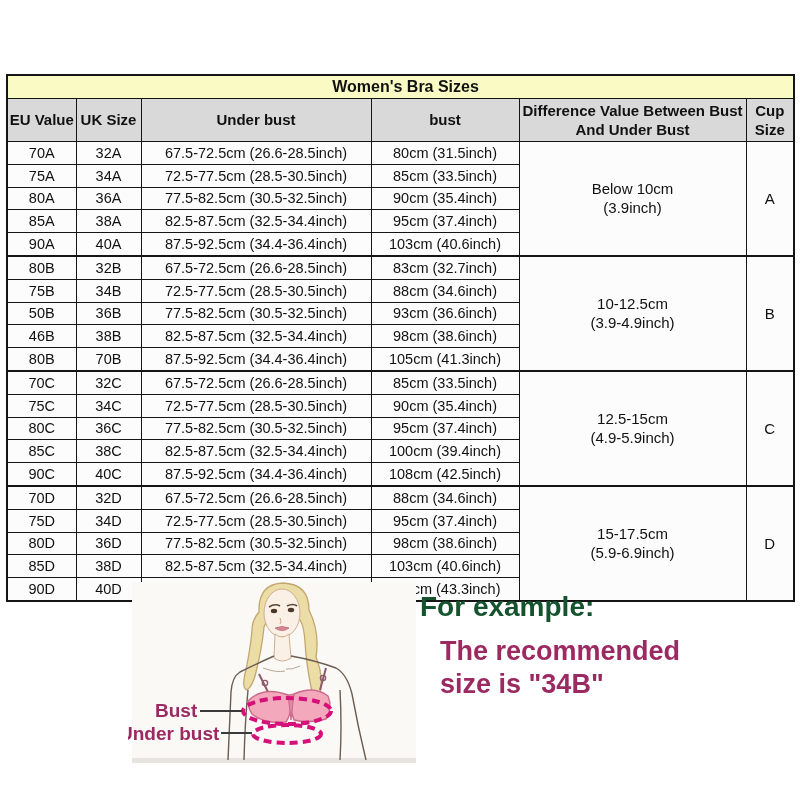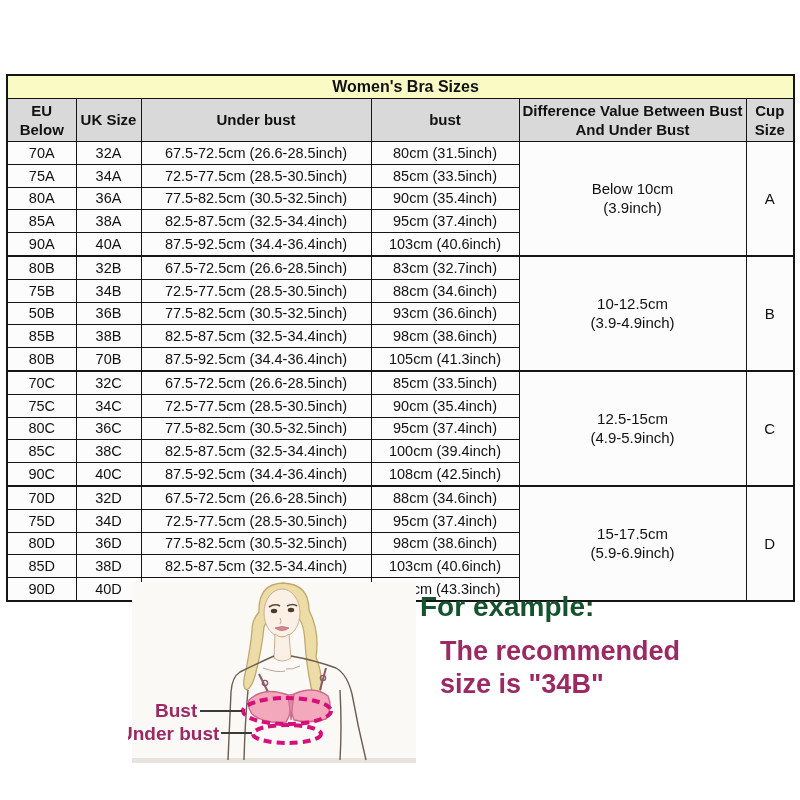--- a/index.html
+++ b/index.html
@@ -56,21 +56,21 @@
       <col style="width:230px">
     <col style="width:148px">
       <col style="width:227px">
       <col style="width:48px">
   </colgroup>
   <thead>
     <tr class="title-row">
       <td colspan="6">Women's Bra Sizes</td>
     </tr>
     <tr class="header-row">
-      <th>EU Below</th>
+      <th>EU Value</th>
       <th>UK Size</th>
       <th>Under bust</th>
       <th>bust</th>
       <th>Difference Value Between Bust And Under Bust</th>
       <th>Cup Size</th>
     </tr>
   </thead>
   <tbody>
       <tr>
         <td>70A</td>
@@ -120,21 +120,21 @@
         <td>72.5-77.5cm (28.5-30.5inch)</td>
         <td>88cm (34.6inch)</td>
       </tr>
       <tr>
         <td>50B</td>
         <td>36B</td>
         <td>77.5-82.5cm (30.5-32.5inch)</td>
         <td>93cm (36.6inch)</td>
       </tr>
       <tr>
-        <td>85B</td>
+        <td>46B</td>
         <td>38B</td>
         <td>82.5-87.5cm (32.5-34.4inch)</td>
         <td>98cm (38.6inch)</td>
       </tr>
       <tr>
         <td>80B</td>
         <td>70B</td>
         <td>87.5-92.5cm (34.4-36.4inch)</td>
         <td>105cm (41.3inch)</td>
       </tr>

